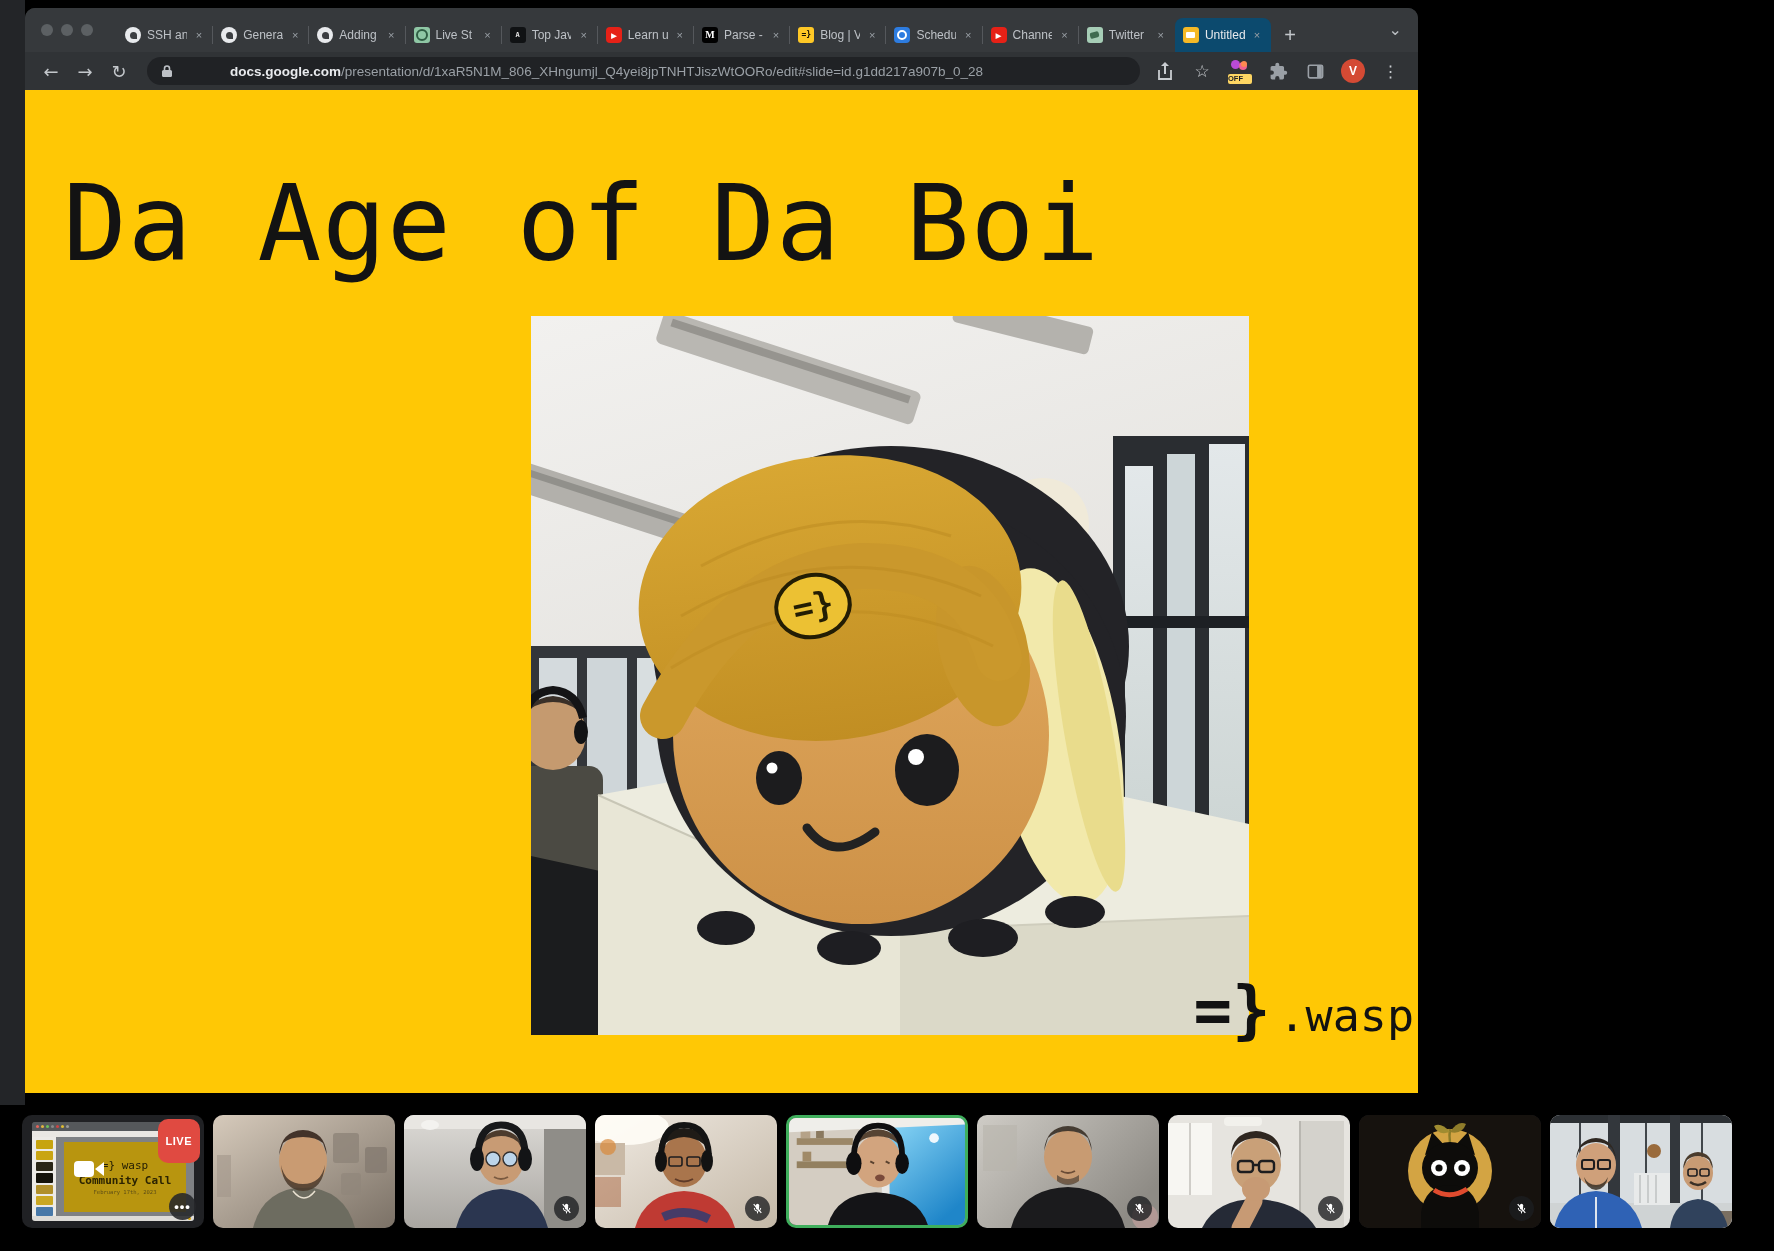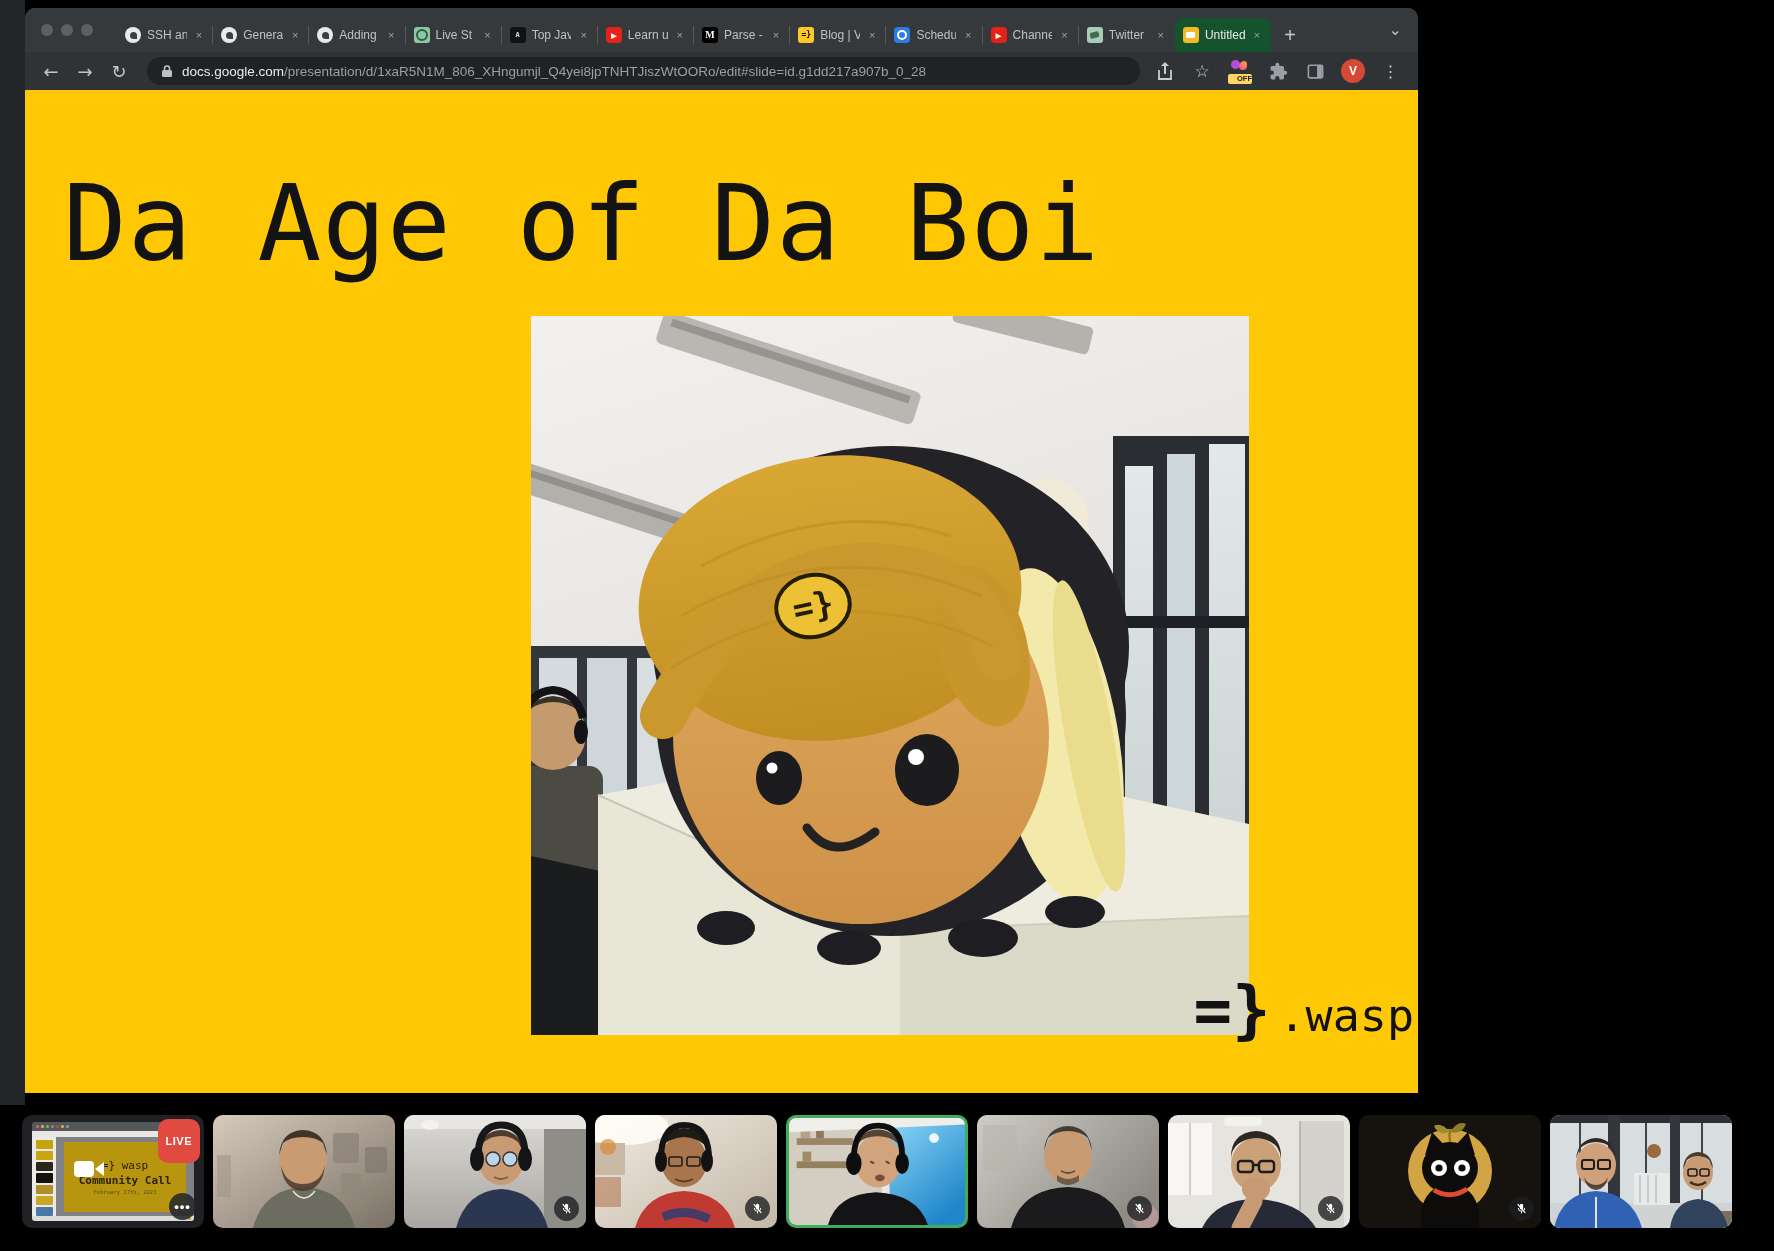--- a/index.html
+++ b/index.html
@@ -15,21 +15,21 @@
   .browser-window{position:absolute;left:25px;top:8px;width:1393px;height:1097px;background:#36393c;
                   border-radius:10px 10px 0 0;overflow:hidden;}
 
   
   .tab-strip{position:relative;height:44px;background:#36393c;}
   .traffic{position:absolute;left:16px;top:16px;display:flex;gap:8px;}
   .traffic span{width:12px;height:12px;border-radius:50%;background:#5c6063;display:block;}
   .tabs{position:absolute;left:92px;top:10px;height:34px;display:flex;align-items:stretch;max-width:1420px;}
   .tab{position:relative;flex:0 1 114px;min-width:0;display:flex;align-items:center;gap:6px;
        padding:0 8px;border-radius:8px 8px 0 0;color:#bdc1c6;font-size:12px;cursor:default;}
-  .tab.active{background:#14532d;color:#e8eaed;}
+  .tab.active{background:#0c4a6e;color:#e8eaed;}
   .tab:not(.active)+.tab:not(.active)::before{content:"";position:absolute;left:-1px;top:8px;width:1px;height:18px;background:#55585c;}
   .tab-label{flex:1 1 auto;min-width:0;overflow:hidden;white-space:nowrap;}
   .tab-close{flex:0 0 auto;font-size:11px;color:#9aa0a6;padding:1px 3px;border-radius:50%;}
   .new-tab{position:absolute;top:10px;height:34px;width:30px;display:flex;align-items:center;justify-content:center;
            color:#c3c7cb;font-size:20px;font-weight:400;}
   .tab-chevron{position:absolute;right:16px;top:12px;color:#b9bdc1;font-size:16px;font-family:"DejaVu Sans",sans-serif;}
 
   
   .favicon{width:16px;height:16px;border-radius:3px;flex:0 0 auto;display:flex;align-items:center;justify-content:center;
            font-size:8px;font-weight:700;line-height:1;}
@@ -47,32 +47,32 @@
   .fav-greenavatar::after{content:"";width:9px;height:6px;background:#3f6b50;border-radius:2px;transform:rotate(-15deg);}
   .fav-slides{background:#f4b926;}
   .fav-slides::after{content:"";width:9px;height:6px;background:#fff;border-radius:1px;}
 
   
   .toolbar{height:38px;background:#303336;display:flex;align-items:center;padding:0 12px;gap:6px;}
   .nav-btn{color:#c3c7cb;font-size:18px;width:28px;text-align:center;font-family:"DejaVu Sans",sans-serif;}
   .url-pill{flex:1 1 auto;height:28px;background:#202225;border-radius:14px;display:flex;align-items:center;
             padding:0 14px;gap:9px;margin:0 8px;overflow:hidden;}
   .url-text{font-size:13.5px;white-space:nowrap;overflow:hidden;}
-  .url-domain{color:#e8eaed;font-weight:400;}
+  .url-domain{color:#e8eaed;font-weight:700;margin-left:48px;}
   .url-path{color:#9aa0a6;font-weight:400;}
   .tb-icons{display:flex;align-items:center;gap:15px;flex:0 0 auto;padding-right:4px;}
   .tb-icon{width:22px;height:22px;display:flex;align-items:center;justify-content:center;color:#c9cdd1;}
   .star-glyph{font-size:17px;font-family:"DejaVu Sans",sans-serif;}
   .dots-glyph{font-size:16px;color:#c9cdd1;letter-spacing:1px;}
   .ext-off{position:relative;width:24px;height:24px;}
   .ext-off .fig1{position:absolute;left:3px;top:1px;width:9px;height:9px;border-radius:50%;background:#b94bd6;}
   .ext-off .fig2{position:absolute;left:11px;top:3px;width:8px;height:8px;border-radius:50%;background:#f06292;}
   .ext-off .fig3{position:absolute;left:13px;top:2px;width:6px;height:6px;border-radius:50%;background:#ff8a50;}
   .ext-off .off-badge{position:absolute;left:0;right:0;bottom:-1px;height:10px;background:#fdd663;color:#202124;
-                      font-size:7.5px;font-weight:700;text-align:right;line-height:10px;border-radius:2px;}
+                      font-size:7.5px;font-weight:700;text-align:left;line-height:10px;border-radius:2px;}
   .avatar{width:24px;height:24px;border-radius:50%;background:#d44a34;color:#fff;font-size:12px;font-weight:700;
           display:flex;align-items:center;justify-content:center;}
 
   
   .slide-area{position:absolute;left:0;right:0;top:82px;bottom:0;background:#000;}
   .slide{position:absolute;left:0;top:0;width:100%;height:1003px;background:#FFC805;padding-left:20px;}
   .slide-title{position:absolute;left:38px;top:72px;font-family:"DejaVu Sans Mono",monospace;
                font-size:106px;font-weight:500;color:#131313;letter-spacing:1px;white-space:nowrap;}
   .photo{position:absolute;left:506px;top:226px;width:718px;height:719px;}
   .brand{position:absolute;right:24px;top:888px;display:flex;align-items:center;gap:8px;

